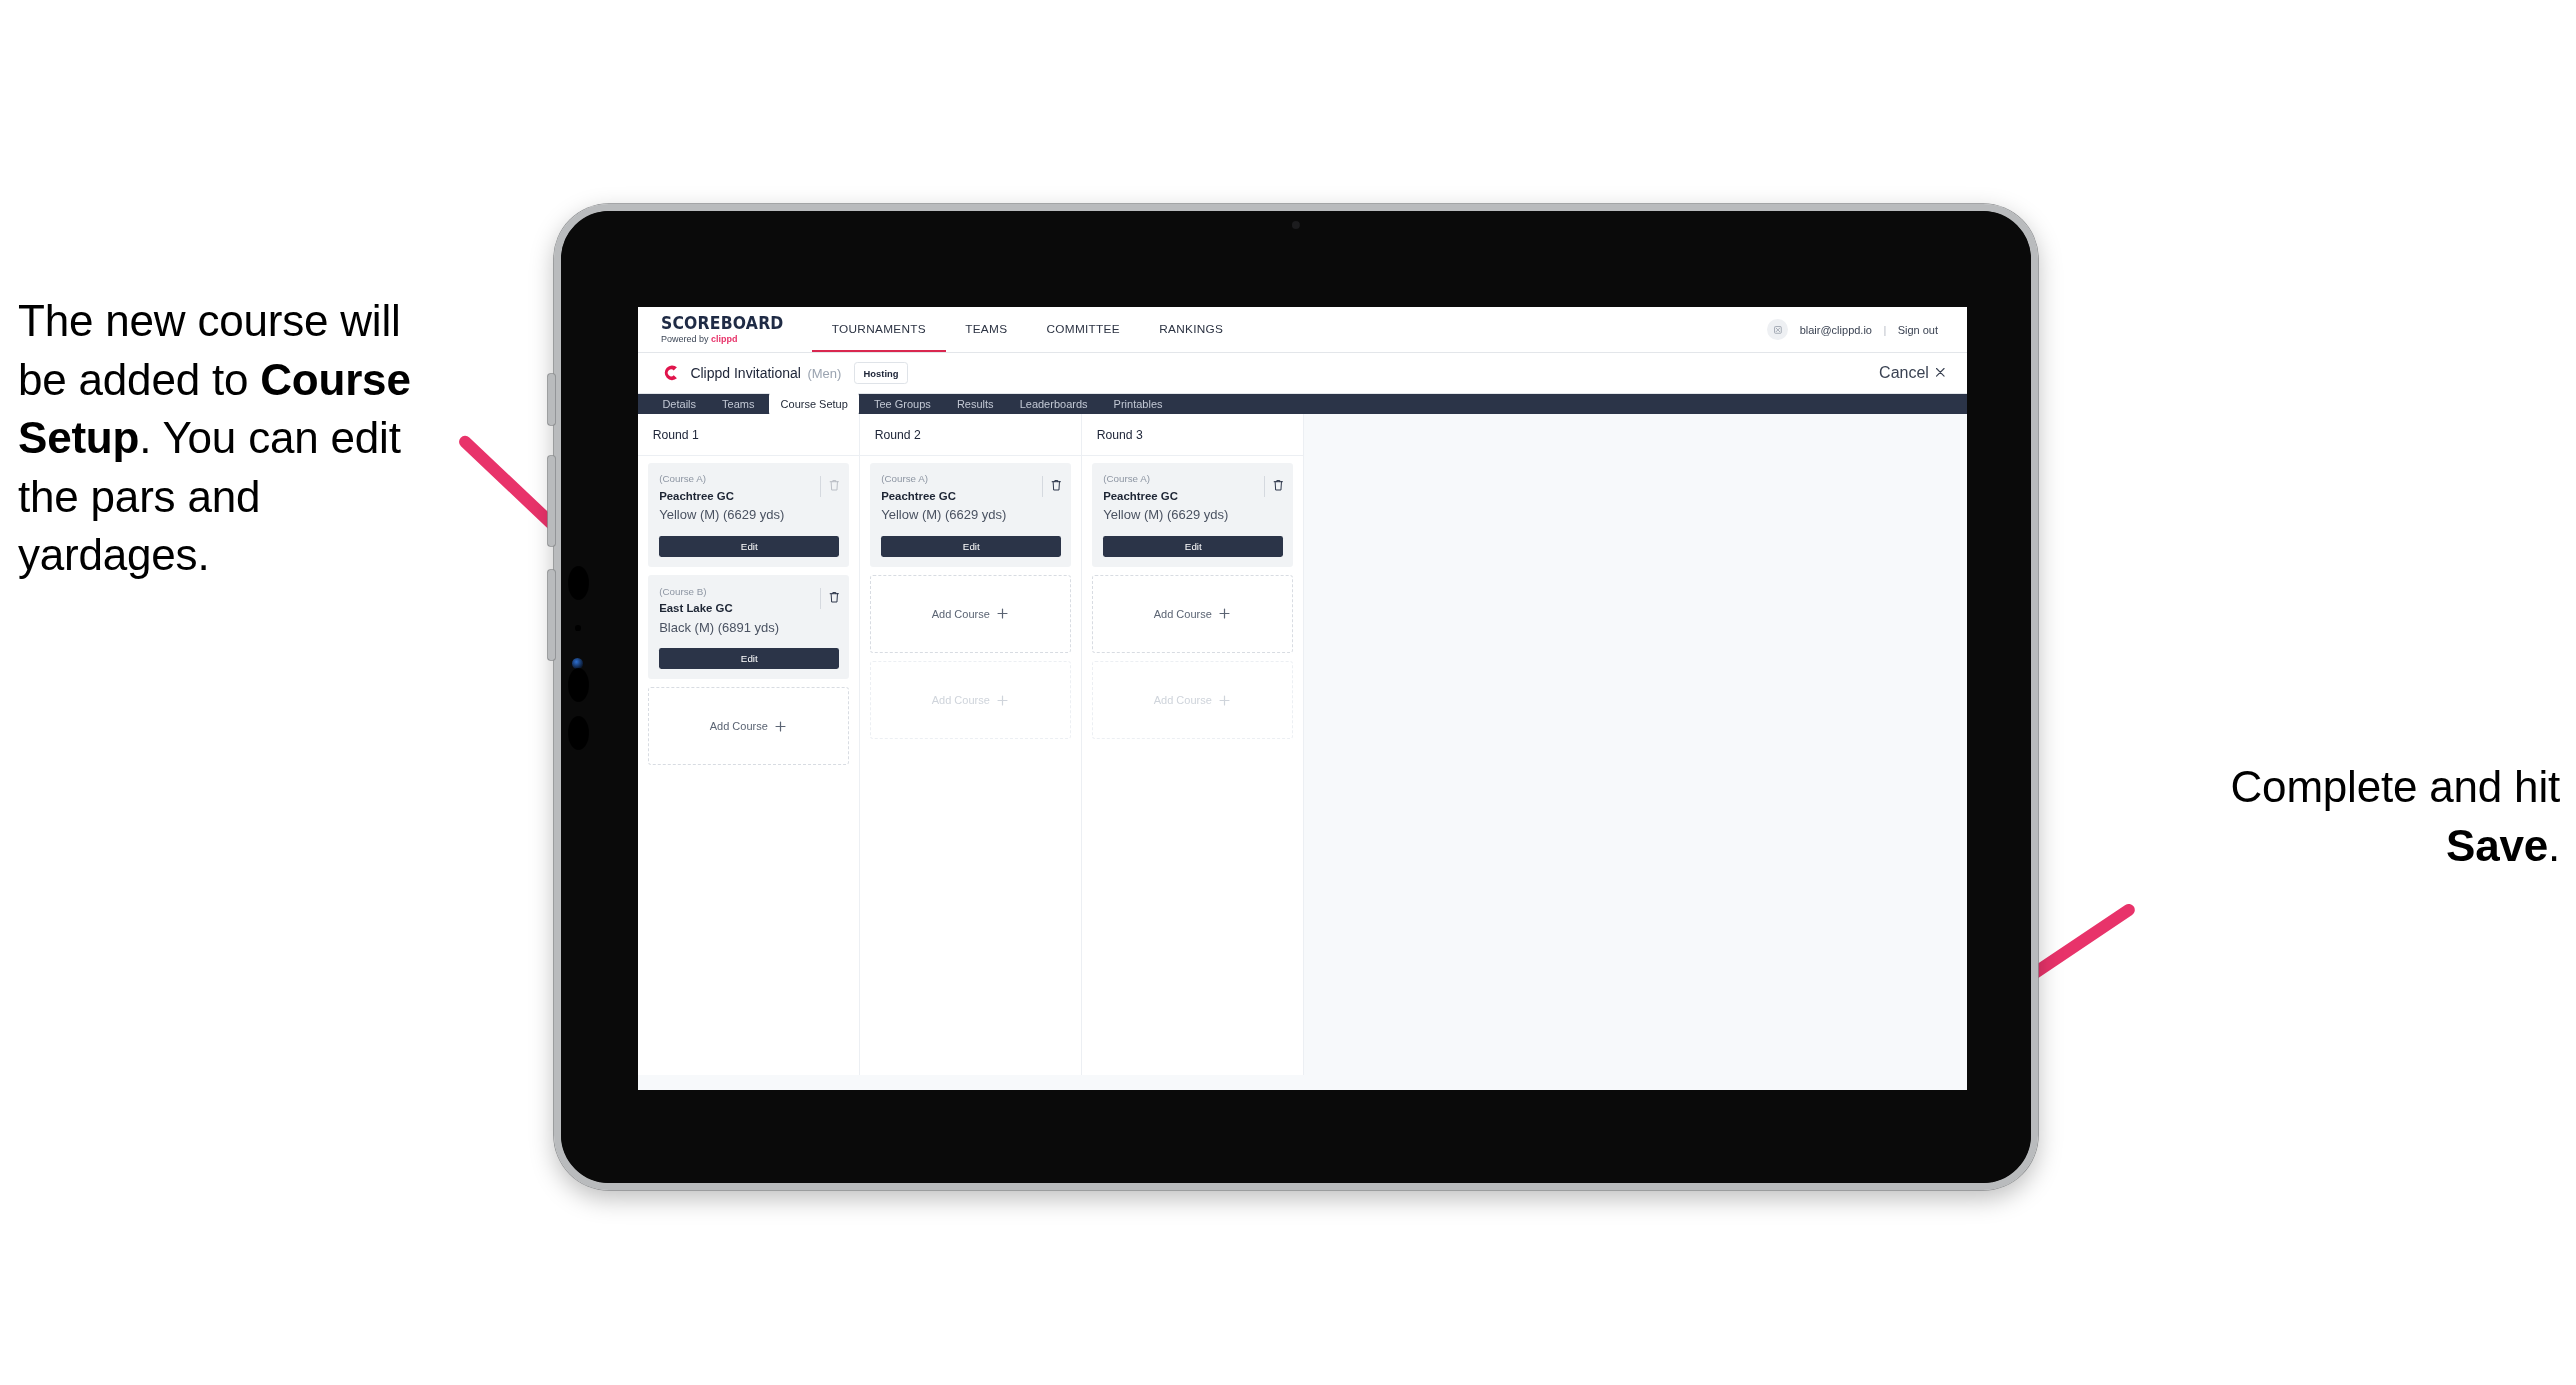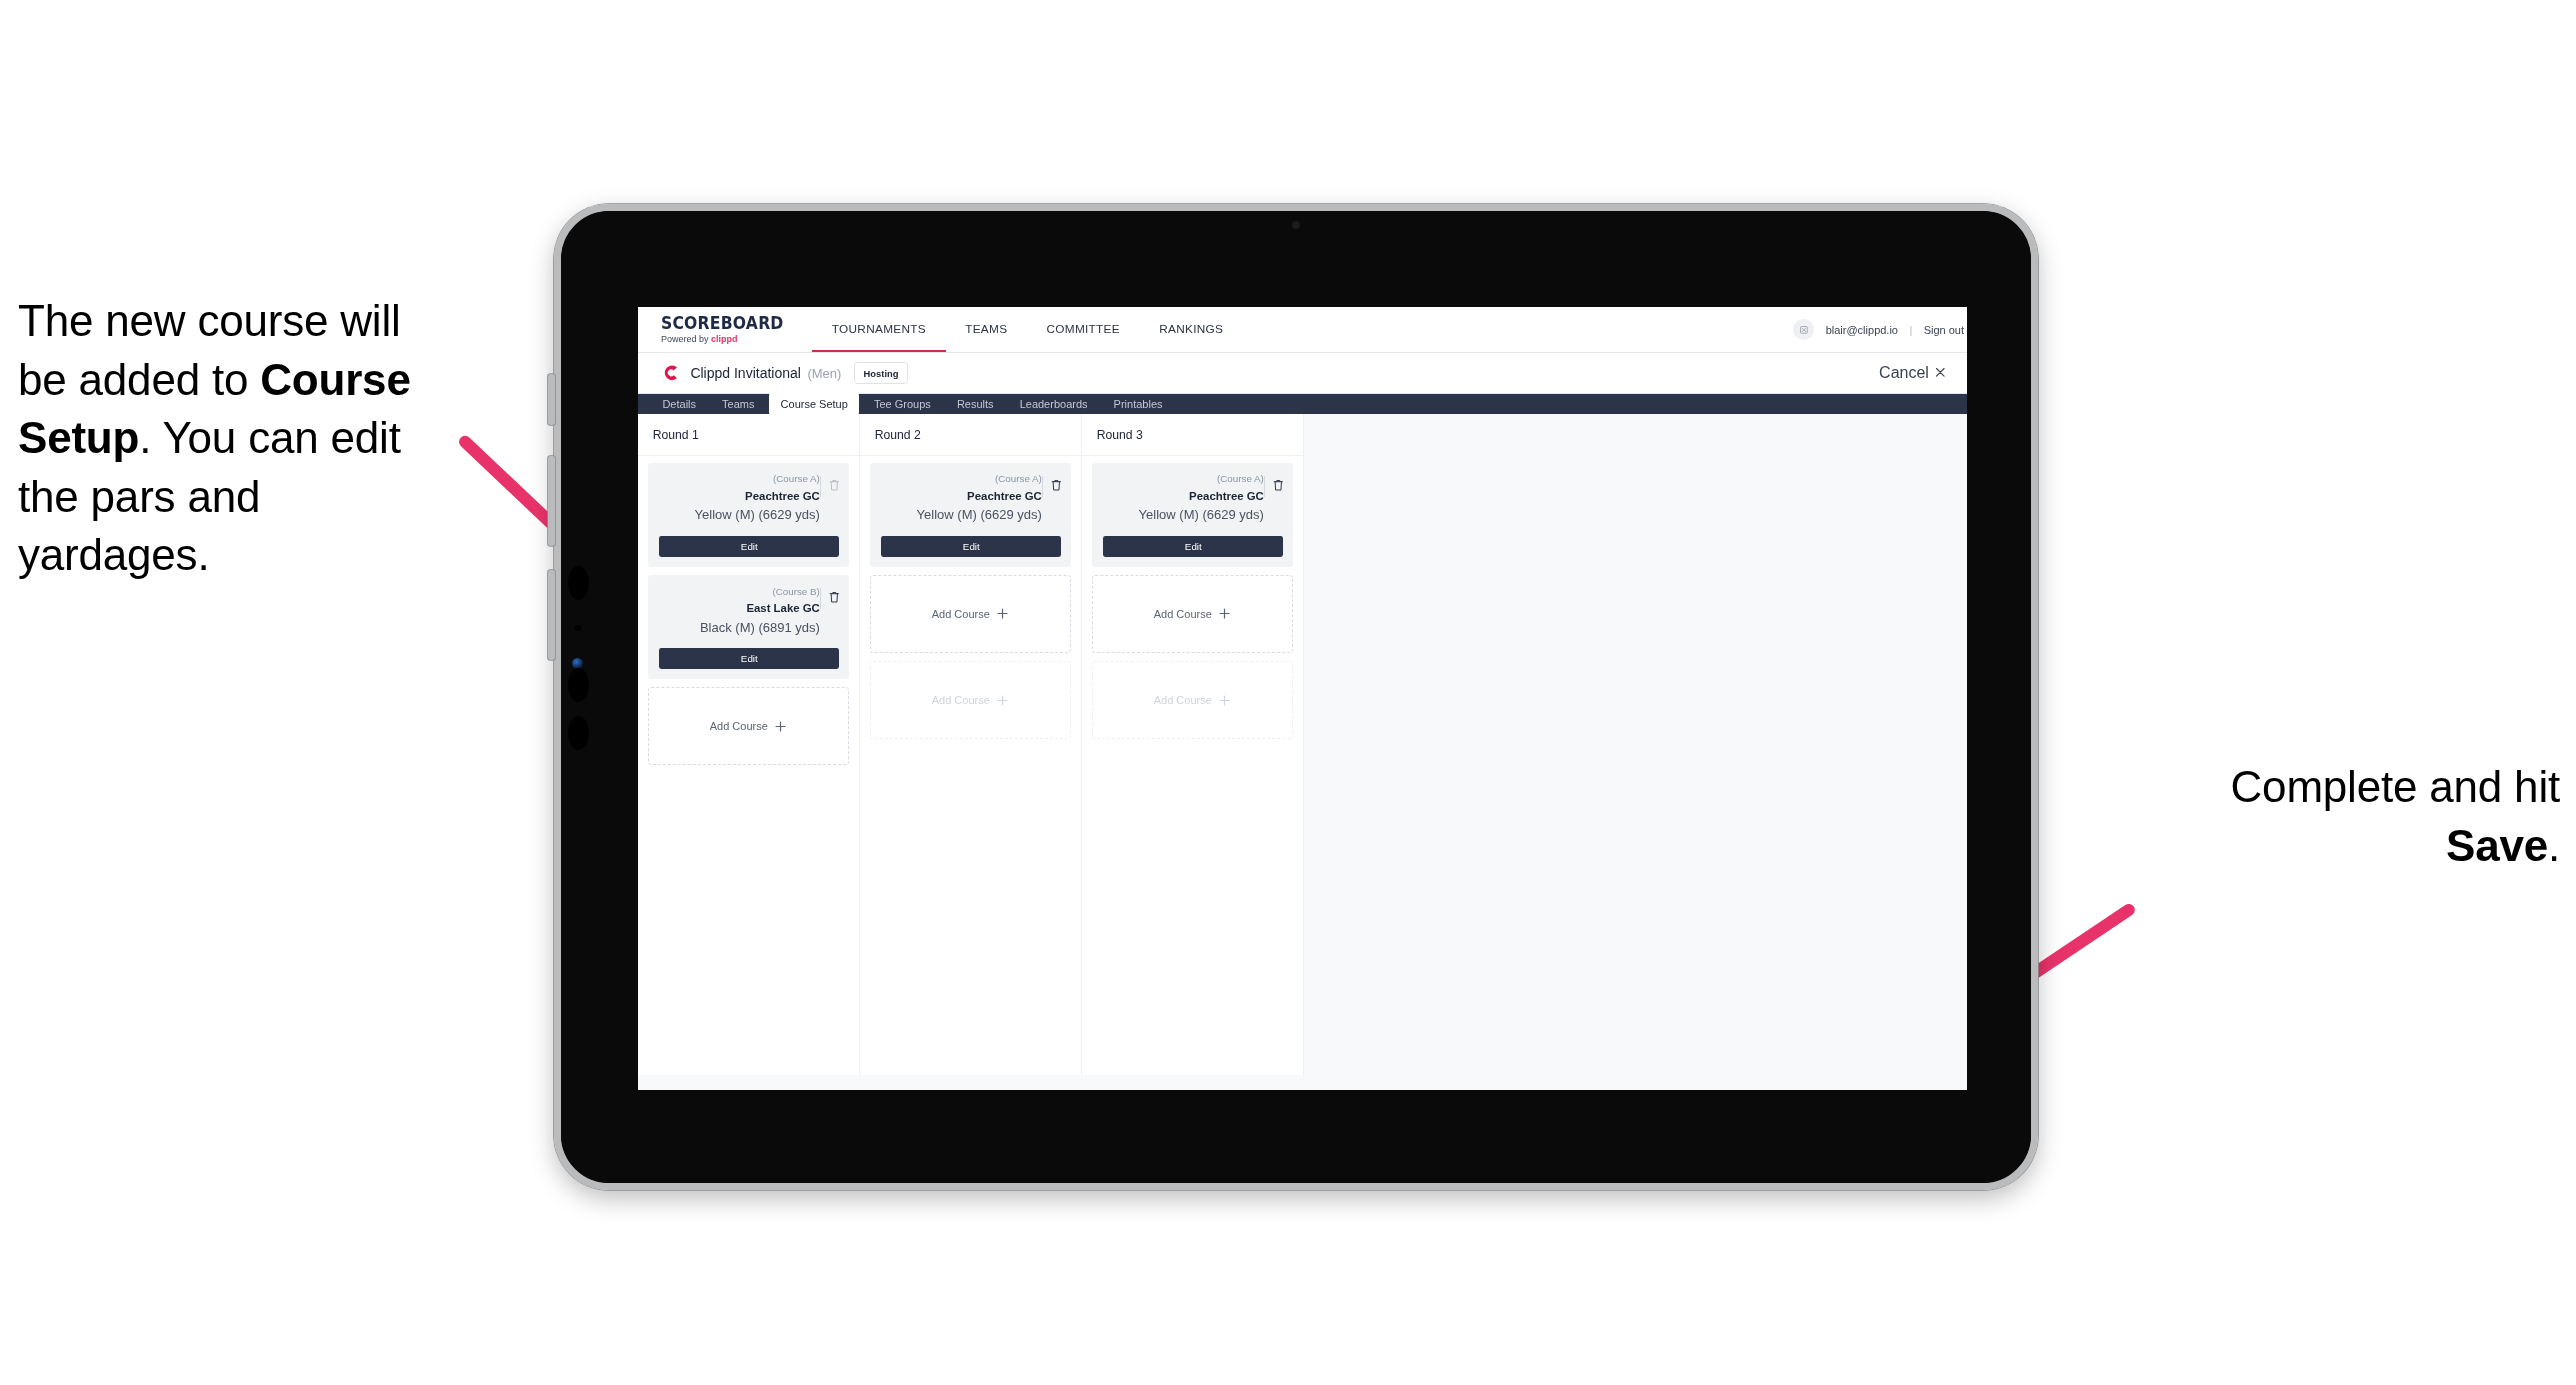--- a/index.html
+++ b/index.html
@@ -95,21 +95,21 @@
   .mainnav { display:flex; align-items: stretch; }
   .mainnav .nv {
     display:flex; align-items:center; padding: 0 19.6px;
     font-size: 11.8px; color: #2b3242; letter-spacing: 0.3px;
     border-bottom: 2.4px solid transparent; cursor: pointer;
   }
   .mainnav .nv.active { border-bottom-color: #d9274f; }
 
   .topbar-right {
     margin-left:auto; display:flex; align-items:center; gap: 11.4px;
-    padding-right: 3px; font-size: 11px; color: #3a4252;
+    padding-right: 29px; font-size: 11px; color: #3a4252;
   }
   .avatar {
     width: 21px; height: 21px; border-radius: 50%;
     background: #eef0f3; display:flex; align-items:center; justify-content:center;
     color:#9aa1ad; font-size: 9.8px;
   }
   .topbar-right .sep { color:#b9bec7; }
   .signout { cursor:pointer; }
 
   
@@ -156,21 +156,21 @@
     height: 42px; display:flex; align-items:center; padding-left: 14.7px;
     font-size: 12.2px; color:#20273a; border-bottom:0.8px solid #eceff3;
     background:#fff;
   }
   .col-body { padding: 6.5px 9.8px 9.8px 9.8px; }
 
   .course-card {
     background:#f1f3f5; border-radius: 3.3px; padding: 9.8px 9.8px 9.8px 11.4px;
     margin-bottom: 8.2px;
   }
-  .cc-top { display:flex; align-items:flex-start;text-align:right; }
+  .cc-top { display:flex; align-items:flex-start; }
   .cc-info { flex: 1 1 auto; }
   .cc-tag { font-size: 9.8px; color:#8e96a3; line-height: 1.5; }
   .cc-name { font-size: 11.4px; font-weight: 700; color:#1d2534; line-height: 1.6; }
   .cc-tee { font-size: 13px; color:#4a5261; line-height: 1.6; }
   .cc-actions { display:flex; align-items:center; gap:8.2px; padding-top: 3.3px; }
   .vdiv { width:0.8px; height:21px; background:#d5d9df; }
   .trash { cursor:pointer; }
   .trash.disabled { opacity:.28; cursor:default; }
   .edit-btn {
     margin-top: 9.8px; height: 21px; border-radius: 2.4px; background:#2b3448;

